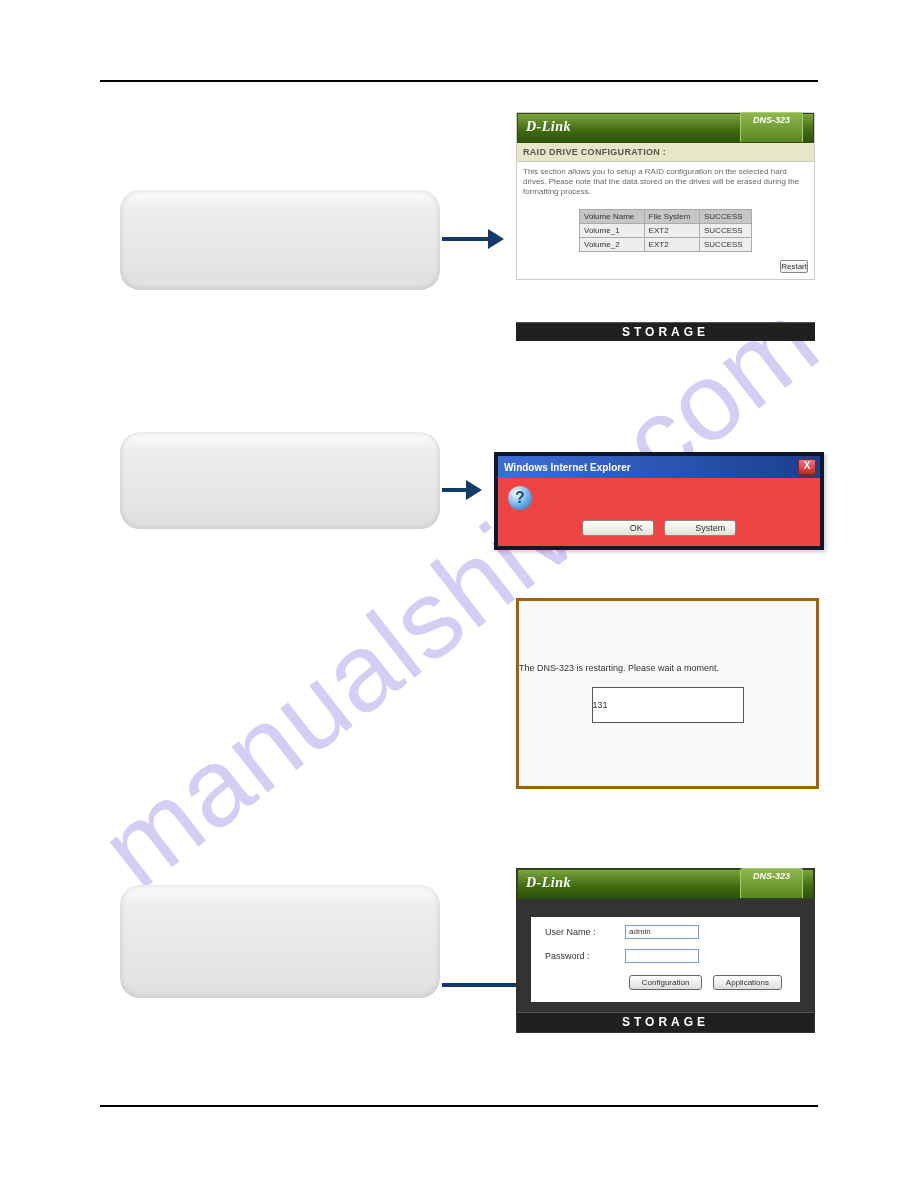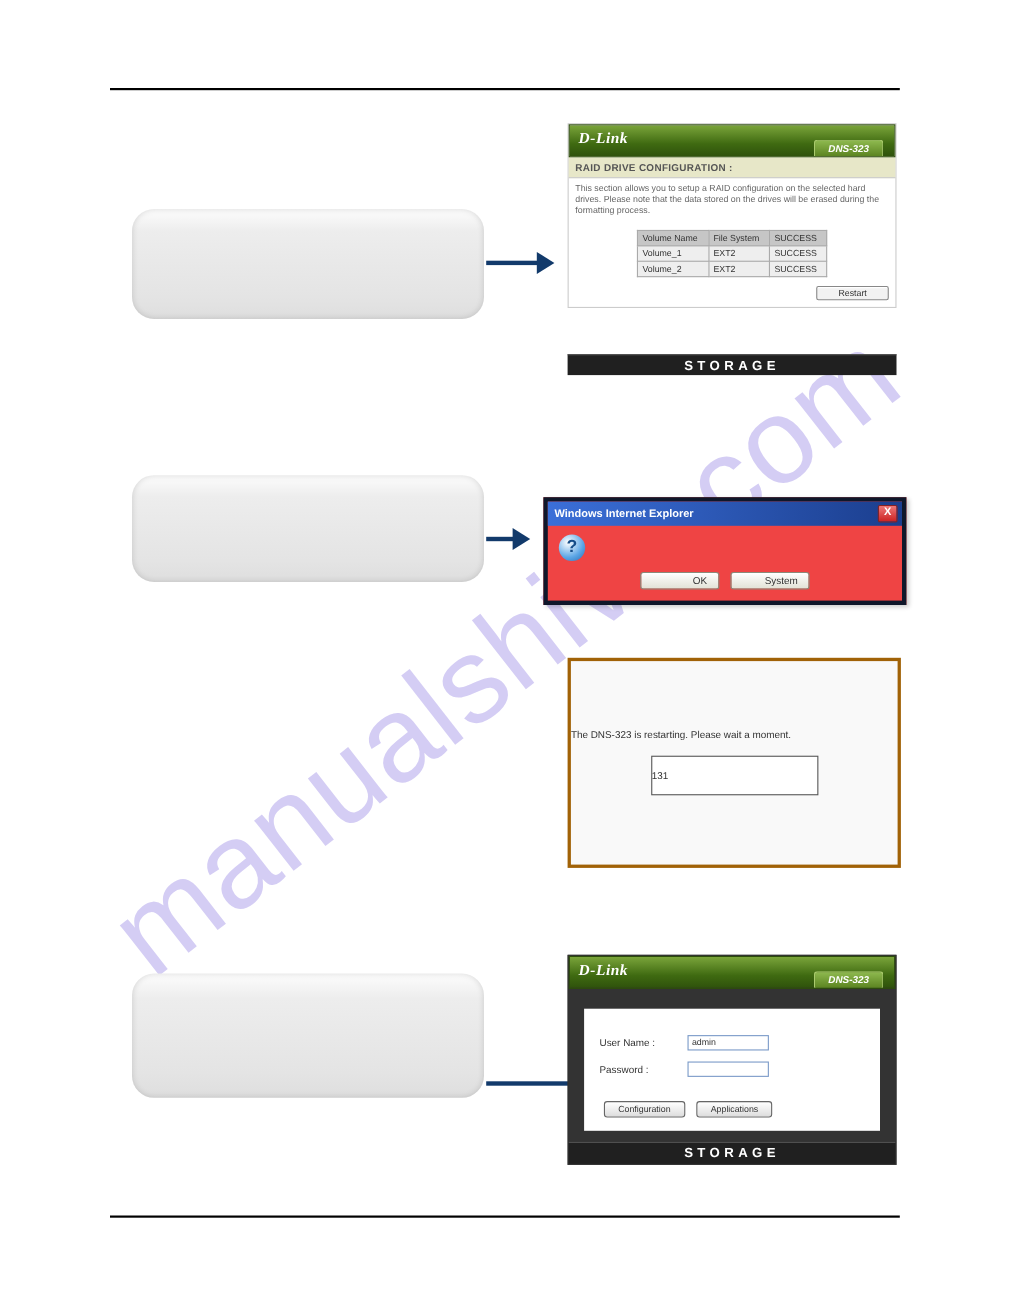--- a/index.html
+++ b/index.html
@@ -70,21 +70,21 @@
   }
   .dlink-model-tab {
     position: absolute;
     right: 10px;
     bottom: 0;
     background: linear-gradient(to bottom, #8db84e, #5c8421);
     color: #fff;
     font-size: 9px;
     font-style: italic;
     font-weight: bold;
-    padding: 2px 12px 2px;
+    padding: 2px 12px 17px;
     border-top: 1px solid #aacb6e;
     border-left: 1px solid #aacb6e;
     border-right: 1px solid #aacb6e;
     border-radius: 3px 3px 0 0;
     margin-top: 37px;
   }
 
   
   .panel1 {
     position: absolute;
@@ -121,21 +121,21 @@
     text-align: left;
   }
   .panel1 th { background: #c6c6c6; font-weight: normal; }
   .panel1 td { background: #eee; }
   .panel1 .restart-row { text-align: right; padding: 2px 6px 6px; }
   .panel1 .restart-btn {
     display: inline-block;
     font-size: 8px;
     background: #f2f2f2;
     border: 1px solid #888;
-    padding: 1px 19px;
+    padding: 1px 0;
     border-radius: 2px;
     box-shadow: inset 0 1px 0 #fff;
   }
 
   
   .storage-bar {
     position: absolute;
     left: 516px;
     width: 299px;
     background: #202020;
@@ -252,21 +252,21 @@
     width: 297px;
     border: 1px solid #333;
     background: #333;
   }
   .login-panel .dark-area {
     background: #333;
     padding: 18px 14px 10px;
   }
   .login-panel .form-card {
     background: #fff;
-    padding: 24px 14px 12px;
+    padding: 8px 14px 12px;
   }
   .login-panel .frow {
     display: flex;
     align-items: center;
     margin-bottom: 10px;
     font-size: 9px;
     color: #333;
   }
   .login-panel .frow label {
     width: 80px;
@@ -275,22 +275,22 @@
     width: 74px;
     height: 14px;
     border: 1px solid #7a9ac8;
     font-size: 8px;
     padding: 0 3px;
     box-sizing: border-box;
     line-height: 12px;
     background: #fff;
   }
   .login-panel .btnrow {
-    text-align: left;
-    margin-top: 22px;
+    text-align: right;
+    margin-top: 12px;
   }
   .login-panel .lbtn {
     display: inline-block;
     font-size: 8px;
     border: 1px solid #666;
     border-radius: 3px;
     padding: 2px 12px;
     margin: 0 4px;
     background: linear-gradient(to bottom, #fff, #ddd);
   }

